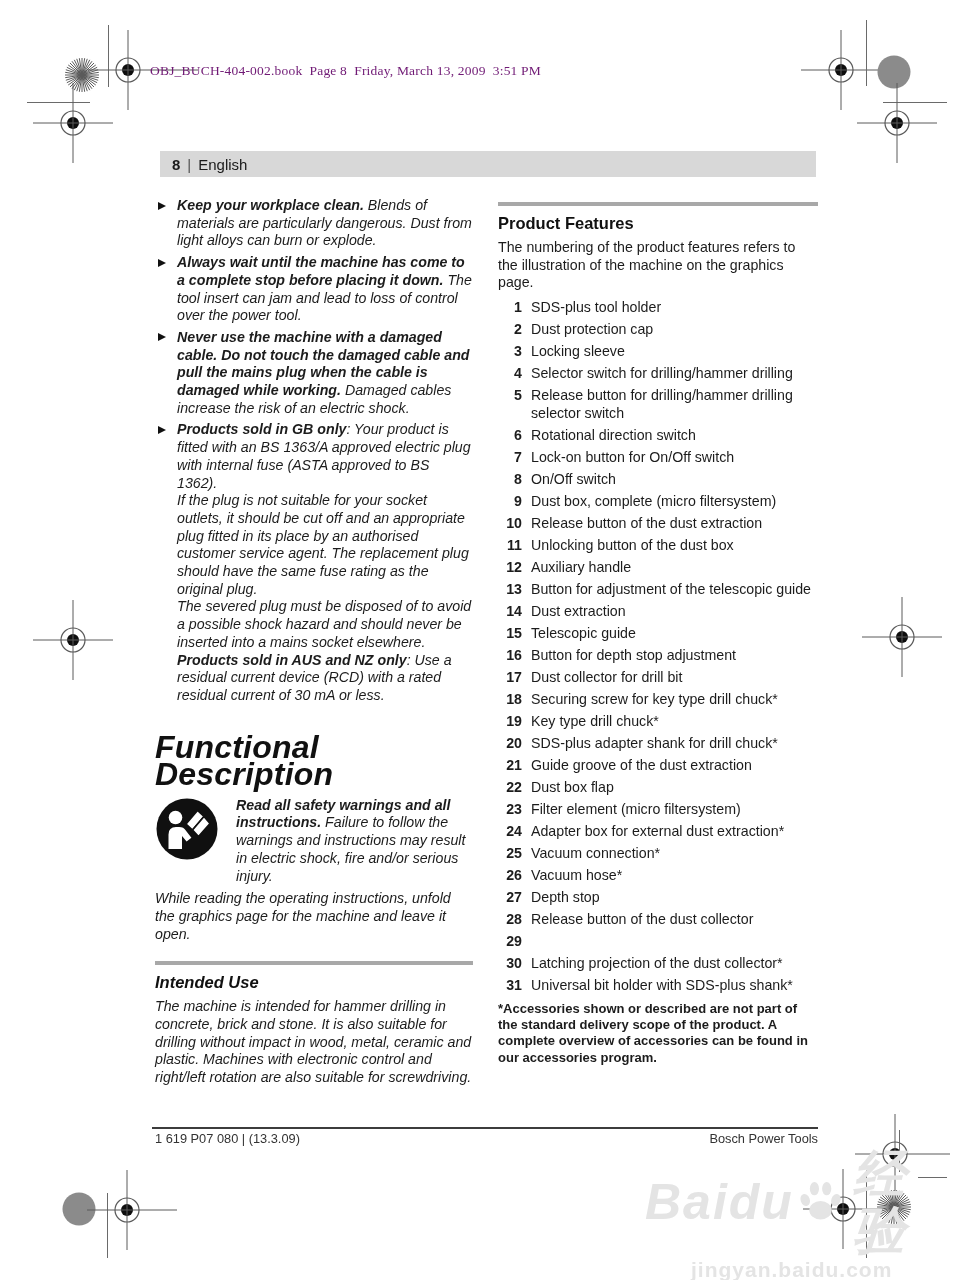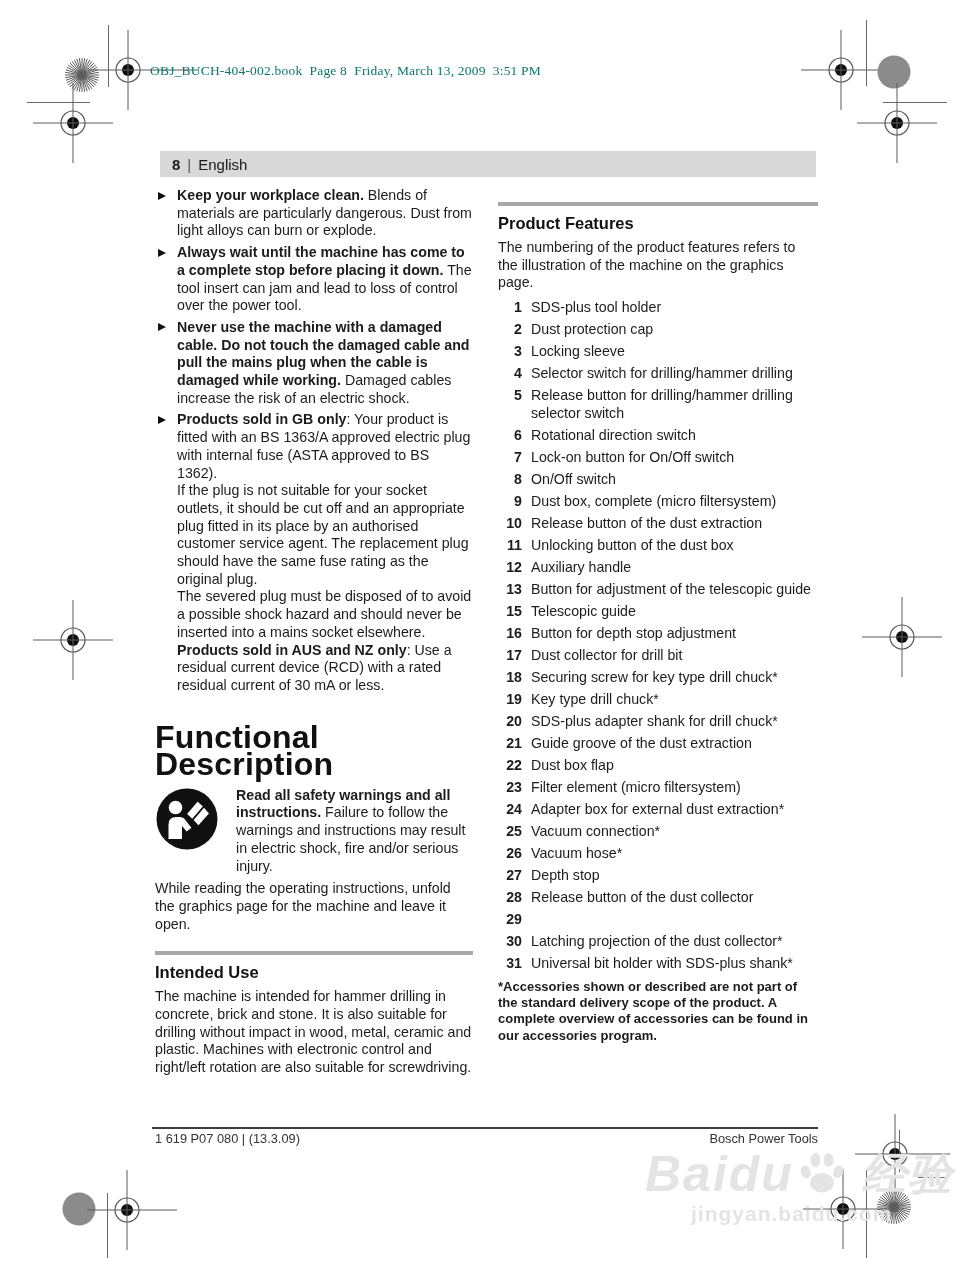--- a/index.html
+++ b/index.html
@@ -15,36 +15,36 @@
 
   
   .mark { position:absolute; }
   .mark line { stroke:#5a5a5a; stroke-width:1; }
   .stray { position:absolute; background:#6a6a6a; }
 
   
   .print-header {
     position:absolute; left:150px; top:63px;
     font-family:"Liberation Serif", serif;
-    font-size:13.5px; color:#0f766e; letter-spacing:0.2px;
+    font-size:13.5px; color:#701a75; letter-spacing:0.2px;
     white-space:pre;
   }
 
   
   .header-bar {
     position:absolute; left:160px; top:151px; width:656px; height:26px;
     background:#d8d8d8; display:flex; align-items:center;
     padding-left:12px; font-size:15px; color:#1a1a1a;
   }
   .header-bar .num { font-weight:bold; }
   .header-bar .div { margin:0 7px; color:#555; font-weight:normal; }
 
   
   .col { position:absolute; font-size:14.2px; line-height:17.7px; }
-  .col-left  { left:155px; top:187px; width:318px; }
+  .col-left  { left:155px; top:197px; width:318px;font-style:italic; }
   .col-right { left:498px; top:202px; width:320px; }
 
   
   ul.warnings { list-style:none; }
   .warning { position:relative; padding-left:22px; margin-bottom:4px; }
   .warning .arrow {
     position:absolute; left:3px; top:4.5px; width:0; height:0;
     border-left:8px solid #111;
     border-top:4.5px solid transparent;
     border-bottom:4.5px solid transparent;
@@ -81,21 +81,21 @@
     font-size:12.8px; color:#333;gap:24px;
   }
 
   
   .watermark {
     position:absolute; left:645px; top:1146px; width:310px;
     color:#e4e4e4; font-weight:bold; pointer-events:none;
   }
   .wm-row { display:flex; align-items:center; font-size:50px; letter-spacing:2px; line-height:56px;font-style:italic; }
   .wm-paw { width:52px; height:52px; margin:0 2px; }
-  .wm-cn { font-size:44px; margin-left:12px; }
+  .wm-cn { font-size:52px; margin-left:6px; }
   .wm-url { font-size:21px; letter-spacing:1px; margin-top:0px;margin-left:46px; }
 </style>
 </head>
 <body>
 
 <div class="sheet">
 
   <svg class="mark" style="left:64px;top:57px" width="36" height="36" id="sb1">
       <line x1="18" y1="18" x2="35" y2="18" stroke="#6f6f6f" stroke-width="0.7"></line>
       <line x1="18" y1="18" x2="34.79070179011734" y2="20.659385905683926" stroke="#6f6f6f" stroke-width="0.7"></line>
@@ -374,20 +374,24 @@
         </li>
         <li>
           <span class="n">12</span>
           <span class="t">Auxiliary handle</span>
         </li>
         <li>
           <span class="n">13</span>
           <span class="t">Button for adjustment of the telescopic guide</span>
         </li>
         <li>
+          <span class="n">14</span>
+          <span class="t">Dust extraction</span>
+        </li>
+        <li>
           <span class="n">15</span>
           <span class="t">Telescopic guide</span>
         </li>
         <li>
           <span class="n">16</span>
           <span class="t">Button for depth stop adjustment</span>
         </li>
         <li>
           <span class="n">17</span>
           <span class="t">Dust collector for drill bit</span>

